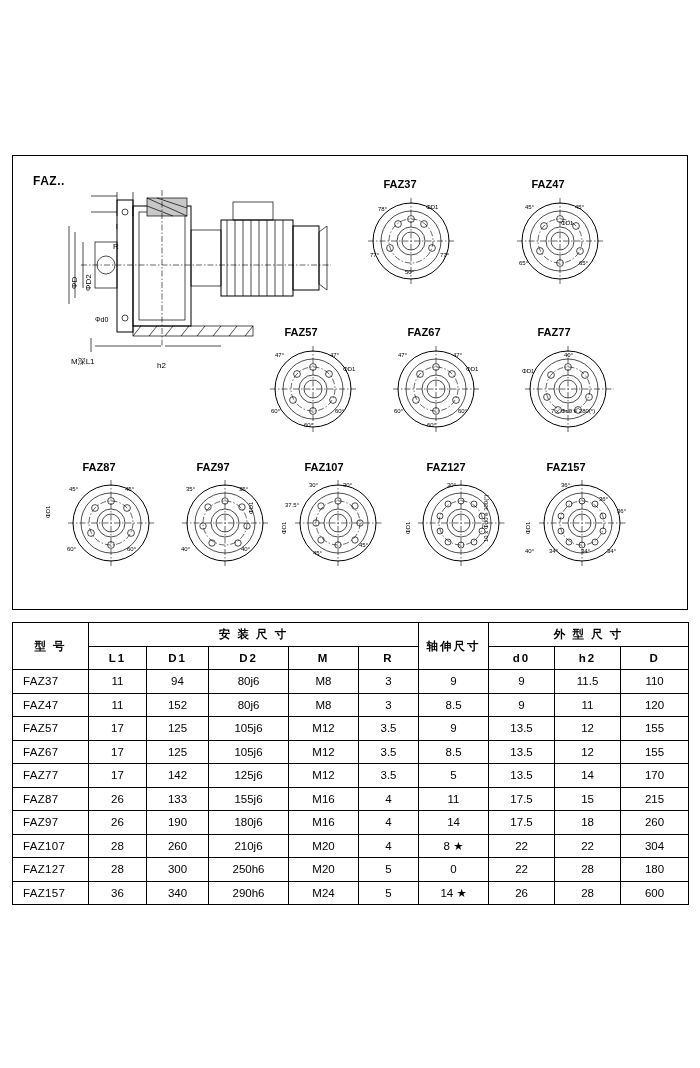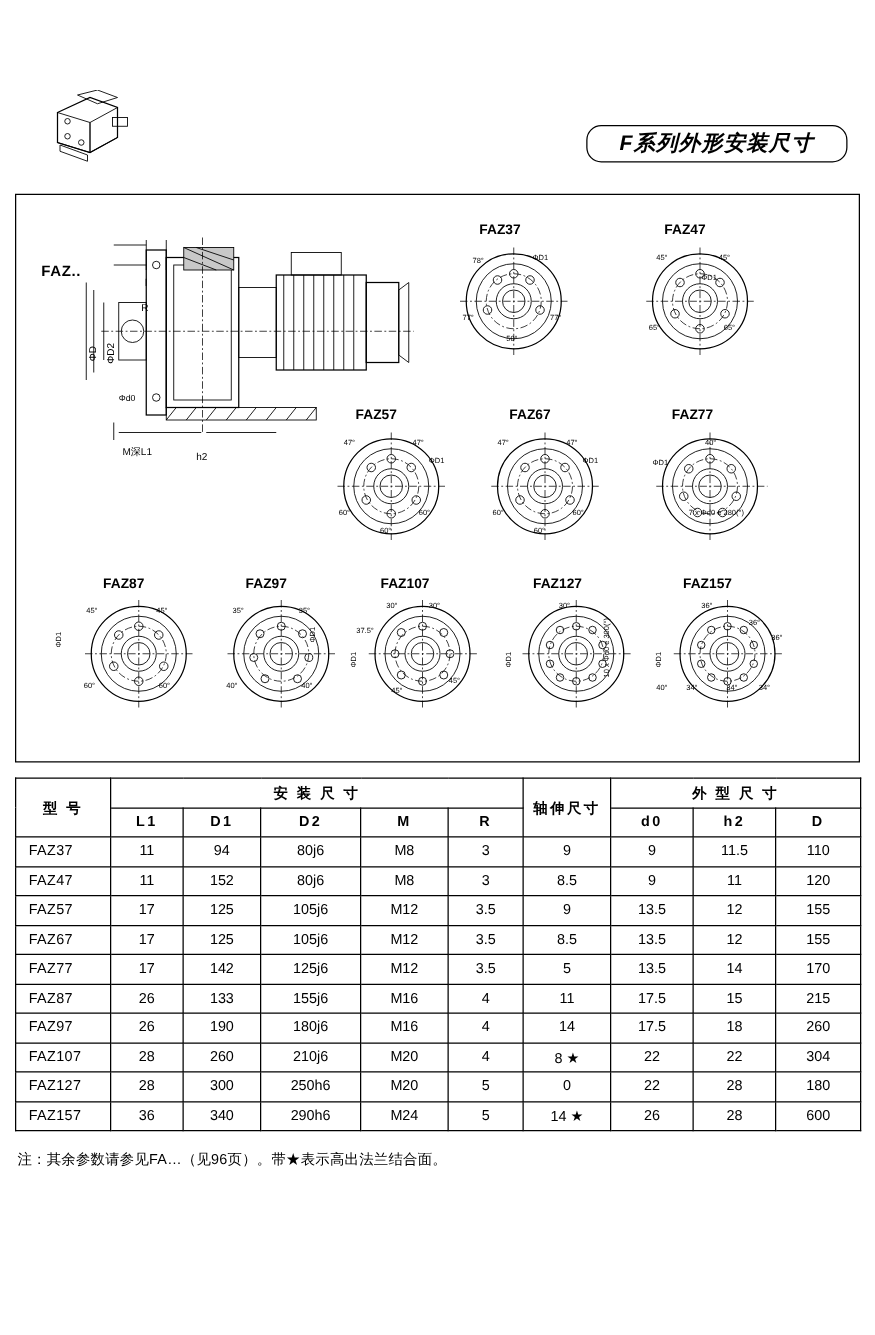--- a/index.html
+++ b/index.html
@@ -119,47 +119,24 @@
     top: 920px;
     font-size: 11.5px;
     letter-spacing: .2px;
   }
 </style>
 </head>
 <body>
 
 <div class="page">
 
-  <div class="header">
-
-    <div class="logo-box">
-      <svg width="72" height="62" viewBox="0 0 72 62">
-
-        <polygon points="14,18 40,6 62,14 62,38 40,50 14,42" class="ln med" fill="#9a9a9a"></polygon>
-        <polygon points="14,18 40,26 40,50 14,42" class="ln thin" fill="#7b7b7b"></polygon>
-        <polygon points="40,26 62,14 62,38 40,50" class="ln thin" fill="#b4b4b4"></polygon>
-
-        <polygon points="30,4 46,0 62,6 46,11" class="ln thin" fill="#cfcfcf"></polygon>
-
-        <rect x="58" y="22" width="12" height="7" class="ln thin" fill="#bdbdbd"></rect>
-
-        <circle cx="22" cy="25" r="2.2" class="ln thin" fill="#6f6f6f"></circle>
-        <circle cx="22" cy="37" r="2.2" class="ln thin" fill="#6f6f6f"></circle>
-        <circle cx="33" cy="42" r="2.2" class="ln thin" fill="#6f6f6f"></circle>
-
-        <polygon points="16,44 38,52 38,57 16,49" class="ln thin" fill="#8a8a8a"></polygon>
-      </svg>
-    </div>
-
-    <div class="title-badge">F系列外形安装尺寸</div>
-  </div>
 
   <div class="panel">
 
-    <div class="panel-label" style="left:20px; top:18px;margin-top:36px;">FAZ..</div>
+    <div class="panel-label" style="left:20px; top:18px;">FAZ..</div>
 
     <div style="position:absolute; left:48px; top:30px;">
       <svg width="280" height="180" viewBox="0 0 280 180">
 
         <rect x="72" y="20" width="58" height="120" class="ln med" fill="#d0d0d0"></rect>
         <rect x="78" y="26" width="46" height="108" class="ln thin" fill="#bcbcbc"></rect>
 
         <rect x="86" y="12" width="40" height="18" class="ln thin hatch"></rect>
         <line x1="86" y1="12" x2="126" y2="30" class="ln thin"></line>
         <line x1="96" y1="12" x2="126" y2="22" class="ln thin"></line>
@@ -220,21 +197,21 @@
 
         <circle cx="64" cy="26" r="3" class="ln thin" fill="#fff"></circle>
         <circle cx="64" cy="132" r="3" class="ln thin" fill="#fff"></circle>
       </svg>
     </div>
     <div class="tinytxt" style="left:103px; top:66px; font-size:8px;">l</div>
     <div class="tinytxt" style="left:100px; top:86px; font-size:8px;">R</div>
     <div class="tinytxt" style="left:57px; top:133px; font-size:8px; transform:rotate(-90deg); transform-origin:left top;">ΦD</div>
     <div class="tinytxt" style="left:71px; top:135px; font-size:8px; transform:rotate(-90deg); transform-origin:left top;">ΦD2</div>
     <div class="tinytxt" style="left:82px; top:160px; font-size:7px;">Φd0</div>
-    <div class="tinytxt" style="left:58px; top:200px; font-size:8px;margin-left:27px;">M深L1</div>
+    <div class="tinytxt" style="left:58px; top:200px; font-size:8px;">M深L1</div>
     <div class="tinytxt" style="left:144px; top:205px; font-size:8px;">h2</div>
 
     <div class="fig-label" style="left:357px; top:22px; width:60px;">FAZ37</div>
     <div style="position:absolute; left:348px; top:38px;">
       <svg width="100" height="95" viewBox="0 0 100 95">
         <circle cx="50" cy="47" r="38" class="ln med"></circle>
         <circle cx="50" cy="47" r="30" class="ln thin"></circle>
         <circle cx="50" cy="47" r="22" class="ln dash"></circle>
         <circle cx="50" cy="47" r="14" class="ln thin"></circle>
         <circle cx="50" cy="47" r="9" class="ln thin" fill="#d8d8d8"></circle>
@@ -654,15 +631,14 @@
         <td>M24</td>
         <td>5</td>
         <td>14 ★</td>
         <td>26</td>
         <td>28</td>
         <td>600</td>
       </tr>
     </tbody>
   </table>
 
-  <div class="note">注：其余参数请参见FA…（见96页）。带★表示高出法兰结合面。</div>
 
 </div>
 
 </body></html>

